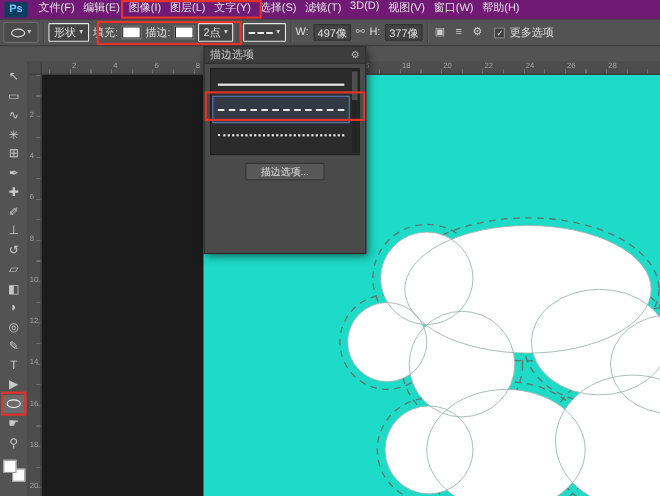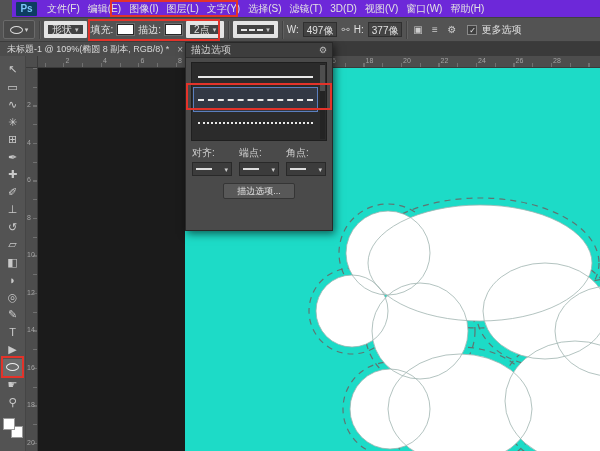--- a/index.html
+++ b/index.html
@@ -1,36 +1,36 @@
 <!DOCTYPE html>
 <html><head>
 <meta charset="utf-8">
 <style>
   *{margin:0;padding:0;box-sizing:border-box}
   html,body{background:#333}
   .app{position:relative;width:600px;height:451px;overflow:hidden;background:#535353;
        font-family:"Liberation Sans","DejaVu Sans",sans-serif;color:#ddd}
 
   
-  .menubar{position:absolute;left:12px;top:0;right:0;height:18px;display:flex;align-items:stretch;
-           background:#6d28d9;border-bottom:1px solid #404040;z-index:4;overflow:hidden}
+  .menubar{position:absolute;left:0;top:0;right:0;height:18px;display:flex;align-items:stretch;
+           background:#701a75;border-bottom:1px solid #404040;z-index:4;overflow:hidden}
   .ps-logo{align-self:center;margin:0 6px 0 4px;width:21px;height:14px;background:#0d3d61;color:#7cc4f8;
            font-size:10px;font-weight:bold;line-height:14px;text-align:center;border-radius:1px;flex:none}
-  #menu-items{display:flex;align-items:center}
+  #menu-items{display:flex;align-items:flex-start}
   .menu-item{font-size:10px;color:#e3e3e3;padding:0 4px;display:flex;align-items:center;white-space:nowrap}
 
   
   .optionsbar{position:absolute;left:0;top:18px;right:0;height:24px;background:#535353;border-bottom:1px solid #3c3c3c;
               display:flex;align-items:center;font-size:10px;color:#e0e0e0;padding:0 3px;gap:4px;z-index:4;overflow:hidden}
   .vsep{width:1px;height:18px;background:#434343;box-shadow:1px 0 0 #616161;flex:none}
   .tool-preset{width:32px;height:19px;border:1px solid #6a6a6a;background:#4a4a4a;display:flex;align-items:center;
                justify-content:center;gap:2px;border-radius:2px;flex:none}
   .tp-ellipse{width:13px;height:8px;border:1px solid #ddd;border-radius:50%}
   .caret{font-size:7px;color:#ccc;line-height:1}
-  .dropdown{height:17px;background:#434343;border:4px solid #e5e5e5;border-radius:1px;display:flex;align-items:center;
+  .dropdown{height:17px;background:#434343;border:1px solid #e5e5e5;border-radius:1px;display:flex;align-items:center;
             gap:3px;padding:0 4px;white-space:nowrap;flex:none}
   .swatch{width:17px;height:11px;background:#fff;border:1px solid #272727;box-shadow:0 0 0 1px #6d6d6d;flex:none}
   .lbl{white-space:nowrap;flex:none}
   .field{min-width:30px;height:15px;background:#434343;border:1px solid #2f2f2f;padding:1px 3px;white-space:nowrap;flex:none}
   .mini-dash{width:22px;border-top:2px dashed #e8e8e8;display:inline-block}
   .linkico{font-size:10px;color:#bbb;flex:none}
   .obicon{font-size:10px;color:#ccc;width:13px;text-align:center;flex:none}
   .cb{width:10px;height:10px;border:1px solid #8a8a8a;background:#404040;font-size:8px;line-height:9px;text-align:center;
       color:#e8e8e8;margin-left:5px;flex:none}
 
@@ -150,26 +150,20 @@
     <span class="lbl">H:</span>
     <span class="field">377像</span>
     <span class="vsep"></span>
     <span class="obicon">▣</span>
     <span class="obicon">≡</span>
     <span class="obicon">⚙</span>
     <span class="cb" id="align-edges-cb">✓</span>
     <span class="lbl">更多选项</span>
   </div>
 
-  <div class="tabbar">
-    <div class="tab">
-      <span>未标题-1 @ 109%(椭圆 8 副本, RGB/8) *</span>
-      <span class="tab-close">×</span>
-    </div>
-  </div>
 
   <div class="toolbar">
     <div id="toolbar-tools">
         <div class="tool">↖</div>
         <div class="tool">▭</div>
         <div class="tool">∿</div>
         <div class="tool">✳</div>
         <div class="tool">⊞</div>
         <div class="tool">✒</div>
         <div class="tool">✚</div>
@@ -271,43 +265,20 @@
         <div class="style-row sel">
           <div class="line dashed"></div>
         </div>
         <div class="style-row">
           <div class="line dotted"></div>
         </div>
         <span class="list-scrollbar">
           <span class="list-thumb"></span>
         </span>
     </div>
-    <div class="panel-row" id="panel-selects">
-        <div class="sel-col">
-          <div class="sel-label">对齐:</div>
-          <div class="mini-select">
-            <span class="mini-line"></span>
-            <span class="caret">▾</span>
-          </div>
-        </div>
-        <div class="sel-col">
-          <div class="sel-label">端点:</div>
-          <div class="mini-select">
-            <span class="mini-line"></span>
-            <span class="caret">▾</span>
-          </div>
-        </div>
-        <div class="sel-col">
-          <div class="sel-label">角点:</div>
-          <div class="mini-select">
-            <span class="mini-line"></span>
-            <span class="caret">▾</span>
-          </div>
-        </div>
-      </div>
     <button class="more-btn">描边选项...</button>
   </div>
 
   <div class="hl" id="hl-menu"></div>
   <div class="hl" id="hl-fill-stroke"></div>
   <div class="hl" id="hl-dashed-row"></div>
   <div class="hl" id="hl-ellipse-tool"></div>
 
 </div>
 

